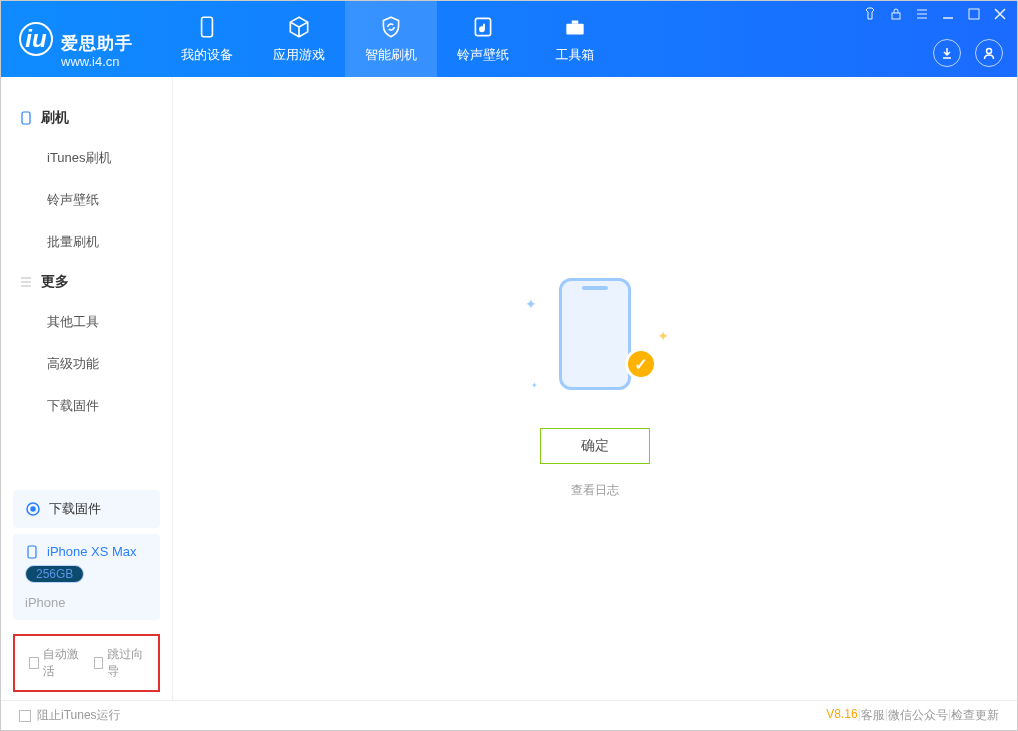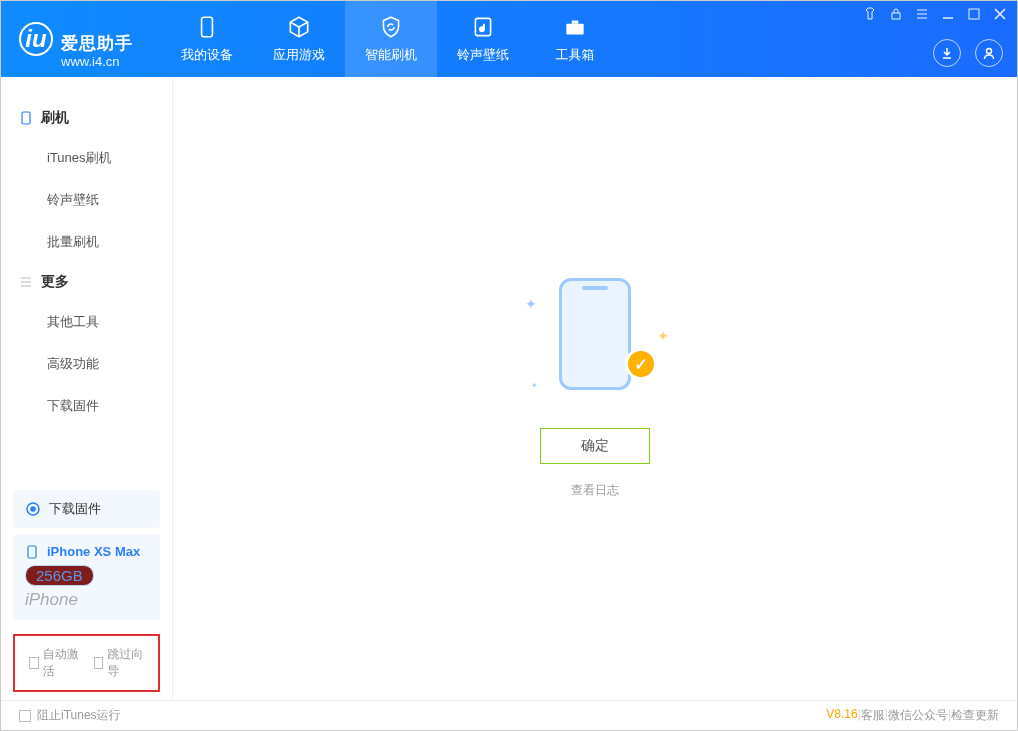--- a/index.html
+++ b/index.html
@@ -25,23 +25,23 @@
 
 .body-area { display: flex; height: calc(100% - 76px - 30px); }
 .sidebar { width: 172px; border-right: 1px solid #eee; padding-top: 22px; display: flex; flex-direction: column; }
 .section-title { display: flex; align-items: center; gap: 8px; padding: 10px 18px; font-size: 14px; color: #333; font-weight: bold; }
 .section-title .sec-icon { width: 14px; height: 14px; }
 .nav-item { padding: 12px 18px 12px 46px; font-size: 13px; color: #555; cursor: pointer; }
 .nav-item.selected { color: #2a7fff; }
 
 .device-box { margin: auto 12px 14px 12px; background: #f3f8ff; border-radius: 4px; padding: 10px 12px; font-size: 13px; color: #333; }
 .device-box.mode { display: flex; align-items: center; gap: 8px; margin-bottom: 6px; }
-.device-name { color: #2a7fff; font-weight: bold; display: flex; align-items: center; gap: 8px; }
-.storage-pill { display: inline-block; border: 1px solid #bcd7ff; color: #5a94e6; font-size: 15px; border-radius: 10px; padding: 1px 10px; margin-top: 6px; background: #7f1d1d; }
-.device-sub { font-size: 17px; color: #aaa; margin-top: 4px; font-style: italic; }
+.device-name { color: #2a7fff; font-weight: normal; display: flex; align-items: center; gap: 8px; }
+.storage-pill { display: inline-block; border: 1px solid #bcd7ff; color: #5a94e6; font-size: 12px; border-radius: 10px; padding: 1px 10px; margin-top: 6px; background: #0c4a6e; }
+.device-sub { font-size: 13px; color: #aaa; margin-top: 12px; }
 
 .checkbox-row { display: flex; gap: 14px; align-items: center; padding: 10px 14px; margin: 0 12px 8px 12px; border: 2px solid #e03030; font-size: 12px; color: #999; }
 .checkbox-row label { display: flex; align-items: center; gap: 4px; cursor: pointer; }
 .fake-cb { width: 12px; height: 12px; border: 1px solid #bbb; display: inline-block; }
 
 .main { flex: 1; display: flex; flex-direction: column; align-items: center; justify-content: center; }
 .illus { position: relative; width: 120px; height: 120px; margin-bottom: 30px; }
 .phone { width: 72px; height: 112px; border: 3px solid #9ecbff; border-radius: 12px; background: #eaf3ff; margin: 0 auto; position: relative; }
 .phone::before { content:""; position:absolute; top:5px; left:50%; transform:translateX(-50%); width:26px; height:4px; background:#9ecbff; border-radius:2px; }
 .badge { position: absolute; right: -2px; bottom: 18px; width: 32px; height: 32px; background: #ffb200; border-radius: 50%; display: flex; align-items: center; justify-content: center; color: #fff; font-weight: bold; border: 3px solid #fff; }

